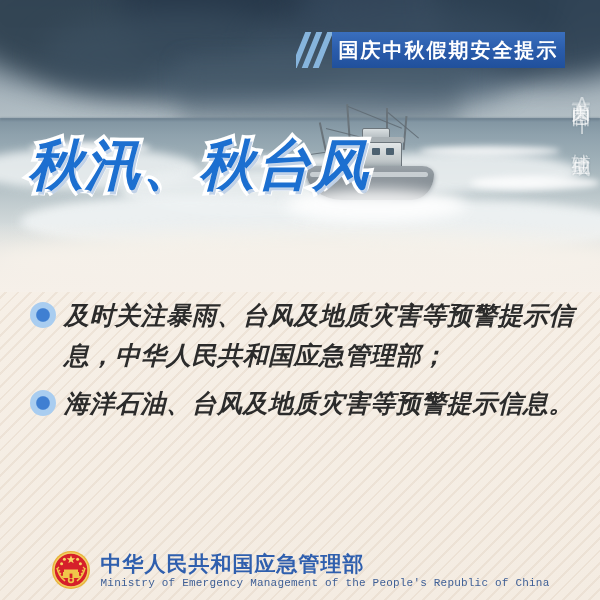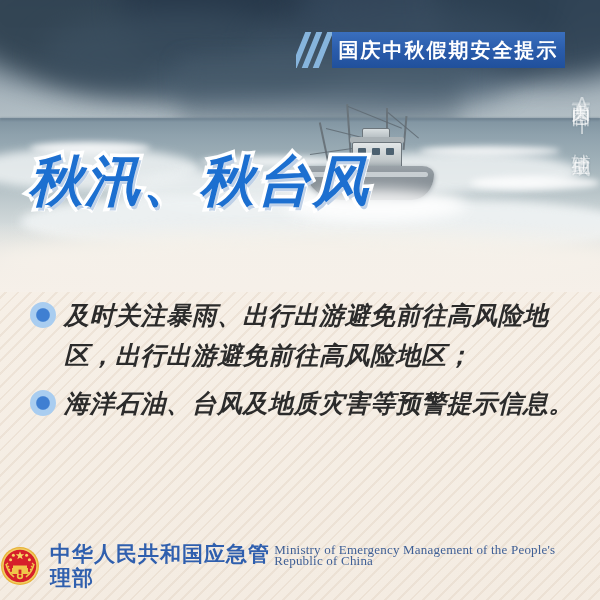--- a/index.html
+++ b/index.html
@@ -238,21 +238,21 @@
     letter-spacing: 2px;
     line-height: 1.06;
     white-space: nowrap;
     -webkit-text-stroke: 7px #ffffff;
     paint-order: stroke fill;
     text-shadow:
       0 0 1px #ffffff,
       2px 3px 0 rgba(30,90,170,.28);
   }
   .headline .h1 { font-size: 49px; }
-  .headline .h2 { font-size: 55px; margin-top: 20px; }
+  .headline .h2 { font-size: 55px; margin-top: 4px; }
 
   
   .bullets {
     position: absolute;
     left: 30px; top: 296px;
     width: 548px;
   }
   .bullet-row {
     display: flex;
     align-items: flex-start;
@@ -288,32 +288,32 @@
     display: flex;
     align-items: center;
     justify-content: center;
     gap: 10px;
   }
   .emblem {
     position: relative;
     width: 40px; height: 40px;
     flex: 0 0 auto;
   }
-  .footer-texts { display: flex; flex-direction: row; justify-content: center; }
+  .footer-texts { display: flex; flex-direction: column; justify-content: center; }
   .footer-cn {
     font-family: "DejaVu Sans", "Liberation Sans", sans-serif;
     font-size: 21px;
     font-weight: bold;
     color: #2f5fae;
     letter-spacing: 1px;
     line-height: 24px;
   }
   .footer-en {
-    font-family: Liberation Serif, serif;
-    font-size: 13px;
+    font-family: Liberation Mono, monospace;
+    font-size: 11px;
     color: #3e5f96;
     letter-spacing: .2px;
     margin-top: 2px;
     line-height: 11px;
   }
 </style>
 </head>
 <body>
 
 <div class="poster">
@@ -382,21 +382,21 @@
     </div>
   </div>
 
   <div class="headline">
     <div class="h-line h2">秋汛、秋台风</div>
   </div>
 
   <div class="bullets">
     <div class="bullet-row">
       <div class="bullet-dot"></div>
-      <div class="bullet-text">及时关注暴雨、出行出游避免前往高风险地区，出行出游避免前往高风险地区；</div>
+      <div class="bullet-text">及时关注暴雨、台风及地质灾害等预警提示信息，中华人民共和国应急管理部；</div>
     </div>
     <div class="bullet-row">
       <div class="bullet-dot"></div>
       <div class="bullet-text">海洋石油、台风及地质灾害等预警提示信息。</div>
     </div>
   </div>
 
   <div class="footer">
     <div class="emblem">
       <svg width="40" height="40" viewBox="0 0 40 40" aria-hidden="true">

